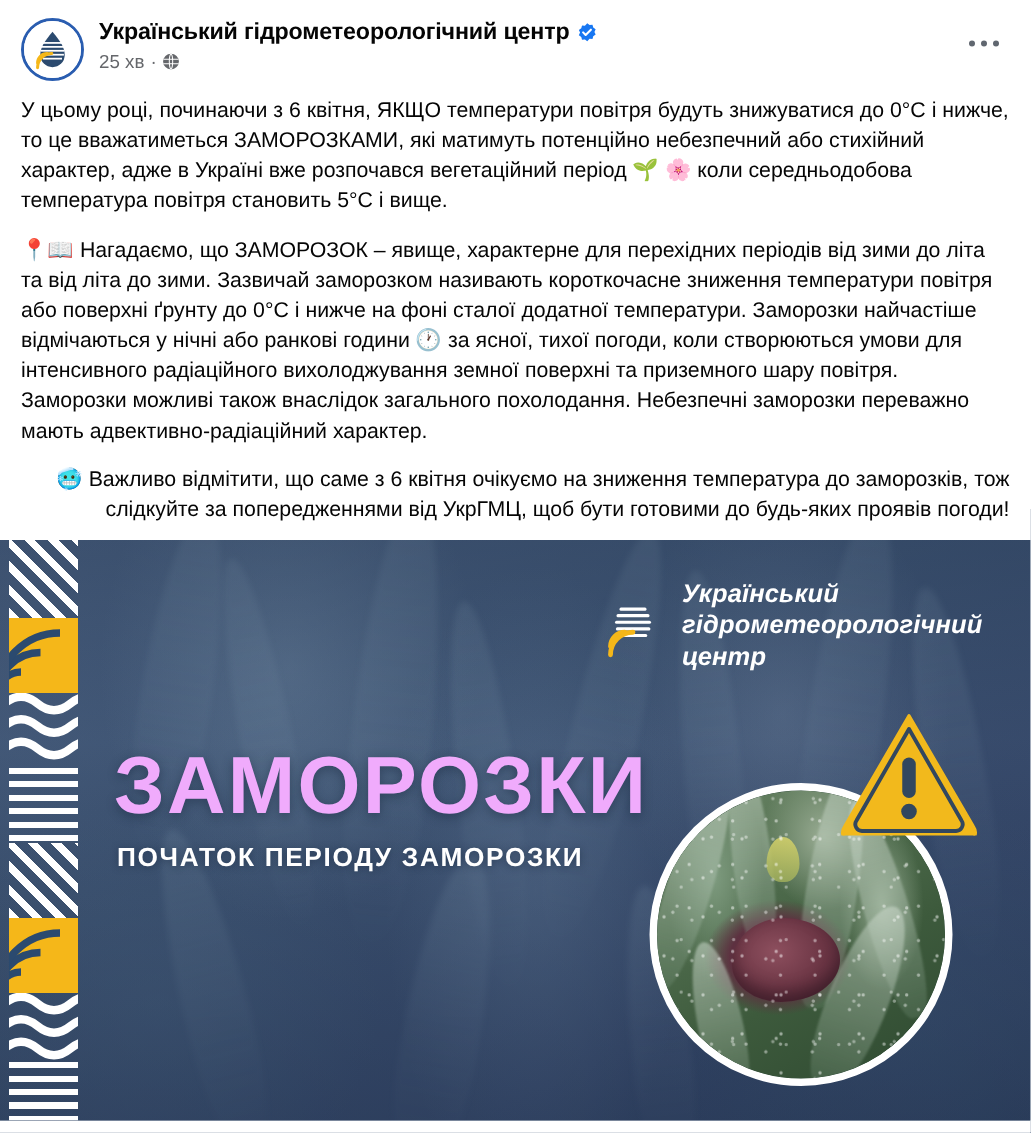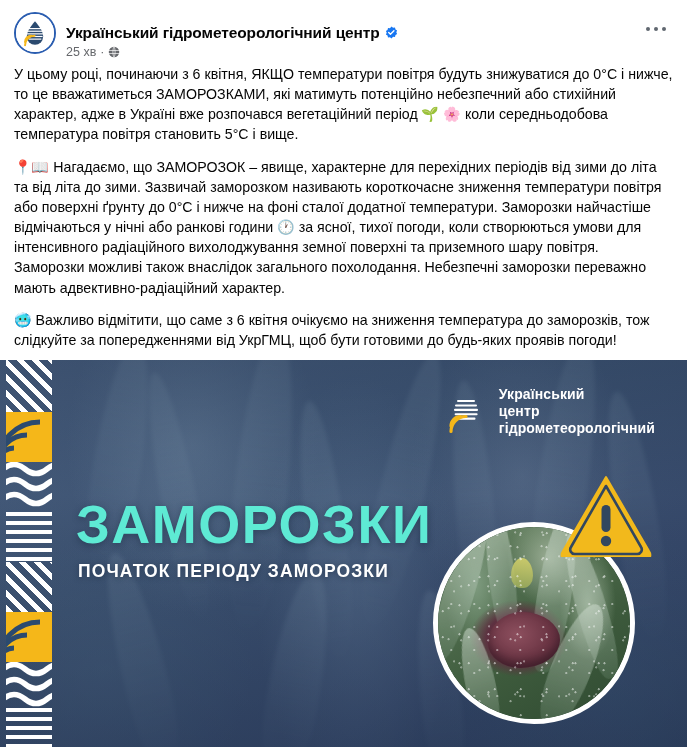--- a/index.html
+++ b/index.html
@@ -52,21 +52,20 @@
     display: flex;
     flex-direction: column;
     justify-content: center;
     padding-top: 1px;
   }
   .page-name-row {
     display: flex;
     align-items: center;
     gap: 5px;
     line-height: 1.1;
-    margin-top: 11px;
   }
   .page-name {
     font-size: 15.5px;
     font-weight: bold;
     color: #050505;
     letter-spacing: -0.1px;
   }
   .verified {
     width: 13px;
     height: 13px;
@@ -111,21 +110,21 @@
   .post-body {
     padding: 8px 14px 6px 14px;
     font-size: 14.2px;
     line-height: 1.42;
     color: #050505;
   }
   .post-body p {
     margin: 0 0 12px 0;
     text-align: left;
   }
-  .post-body p:last-child { margin-bottom: 4px; }
+  .post-body p:last-child { margin-bottom: 4px; text-align: right; }
 
   
   .banner {
     position: relative;
     width: 687px;
     height: 387px;
     overflow: hidden;
     background: #3c5271;
     flex: 0 0 387px;
   }
@@ -185,33 +184,34 @@
     top: 26px;
     display: flex;
     align-items: center;
     gap: 13px;
     z-index: 6;
   }
   .brand-mark { width: 40px; height: 50px; flex: 0 0 40px; }
   .brand-mark svg { display:block; width:40px; height:50px; }
   .brand-text {
     color: #ffffff;
-    font-size: 14px;
+    font-size: 17px;
     font-weight: bold;
     line-height: 1.22;
     letter-spacing: 0.1px;
+    font-style: italic;
   }
 
   
   .headline {
     position: absolute;
     left: 76px;
     top: 137px;
     z-index: 6;
-    color: #5eead4;
+    color: #f0abfc;
     font-size: 54px;
     font-weight: bold;
     letter-spacing: 1.5px;
     line-height: 1;
     text-shadow: 0 2px 7px rgba(20,35,58,0.45);
   }
   .subheadline {
     position: absolute;
     left: 78px;
     top: 203px;
@@ -436,22 +436,22 @@
               <rect x="-11.4" y="2.2" width="23" height="2.1" rx="1"></rect>
               <rect x="-9.5" y="6.6" width="19" height="2.1" rx="1"></rect>
             </g>
             <path d="M-15,15 A9.5,9.5 0 0 1 -5.5,5.5" stroke="#f5b719" stroke-width="3.2" fill="none" stroke-linecap="round"></path>
             <path d="M-15,20.5 A15,15 0 0 1 0,5.5" stroke="#f5b719" stroke-width="3.2" fill="none" stroke-linecap="round"></path>
           </g>
         </svg>
       </span>
       <div class="brand-text">
         <div>Український</div>
+        <div>гідрометеорологічний</div>
         <div>центр</div>
-        <div>гідрометеорологічний</div>
       </div>
     </div>
 
     <div class="headline">ЗАМОРОЗКИ</div>
     <div class="subheadline">ПОЧАТОК ПЕРІОДУ ЗАМОРОЗКИ</div>
 
     <div class="photo-circle">
       <div class="photo-inner">
         <span class="blade" style="left:4%;  top:-8%; width:30px; height:150px; transform:rotate(17deg);"></span>
         <span class="blade" style="left:26%; top:-14%;width:26px; height:140px; transform:rotate(-7deg);"></span>

